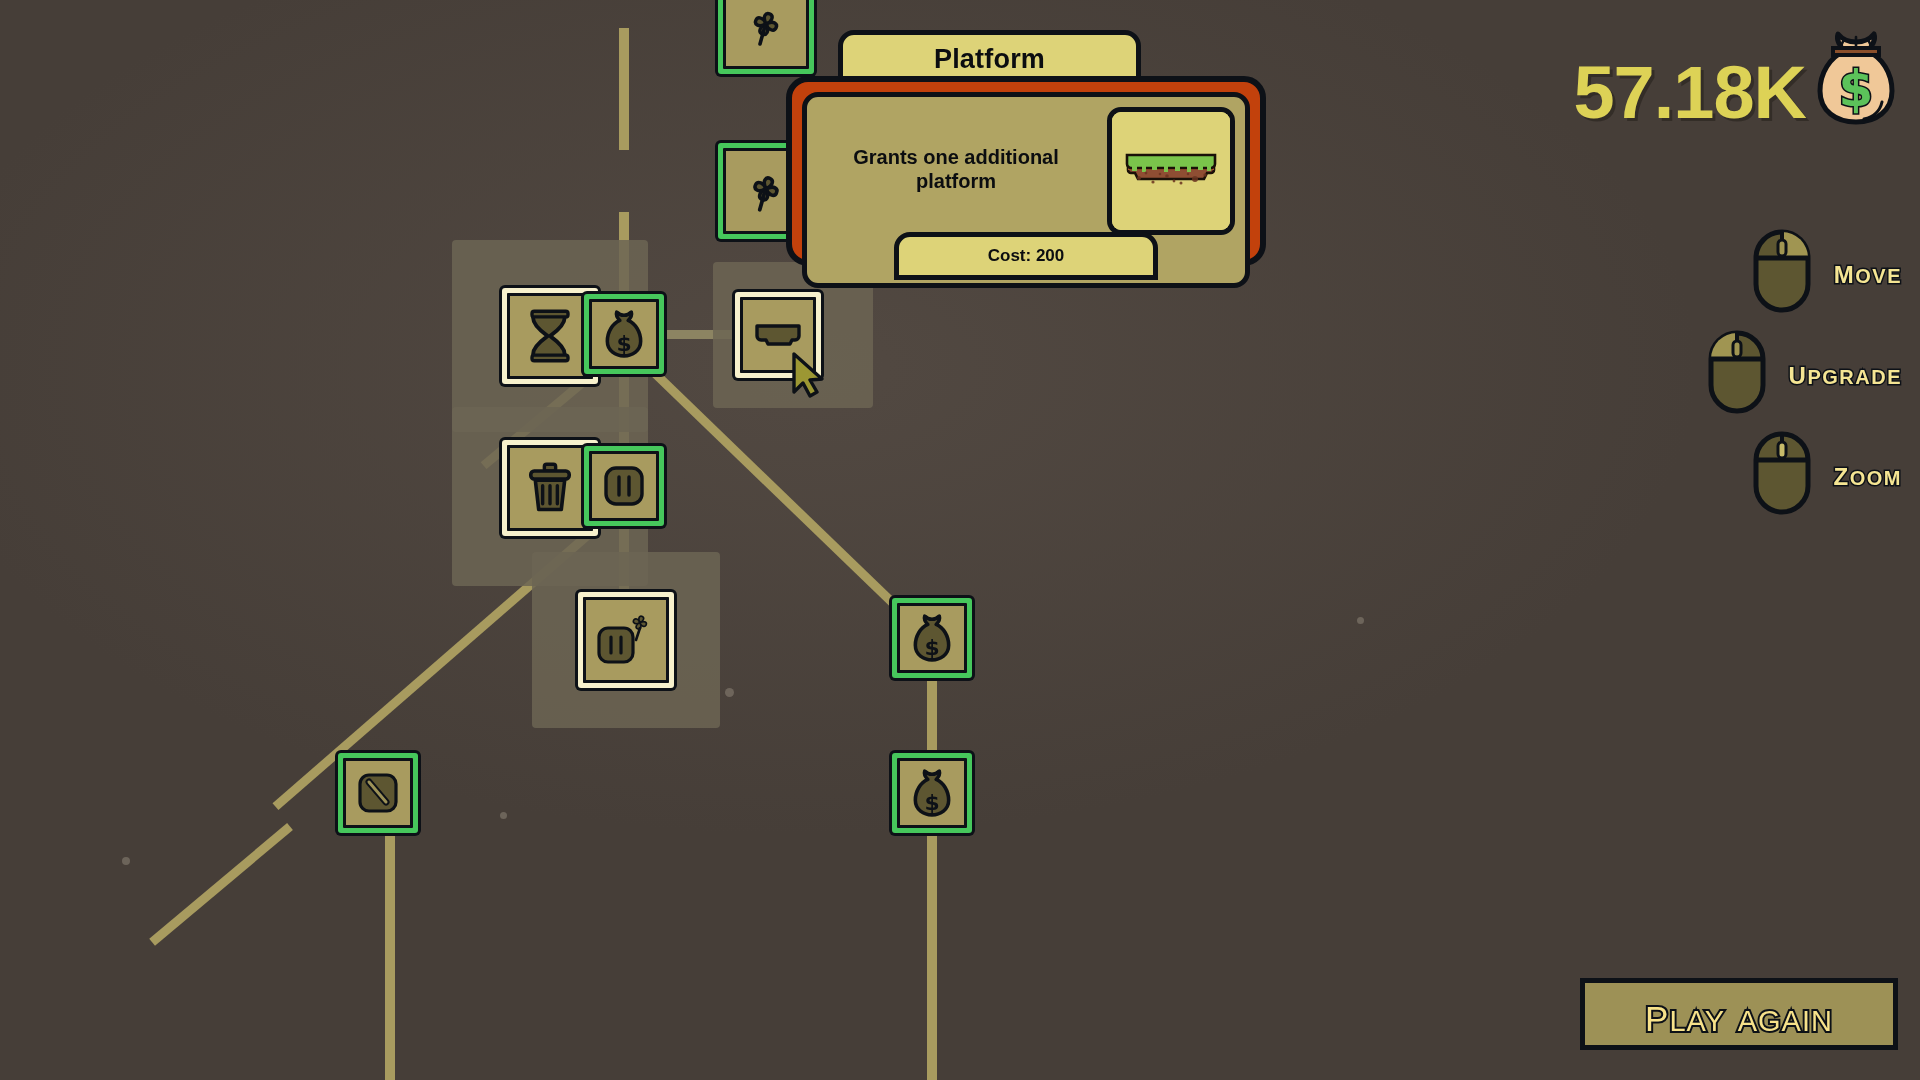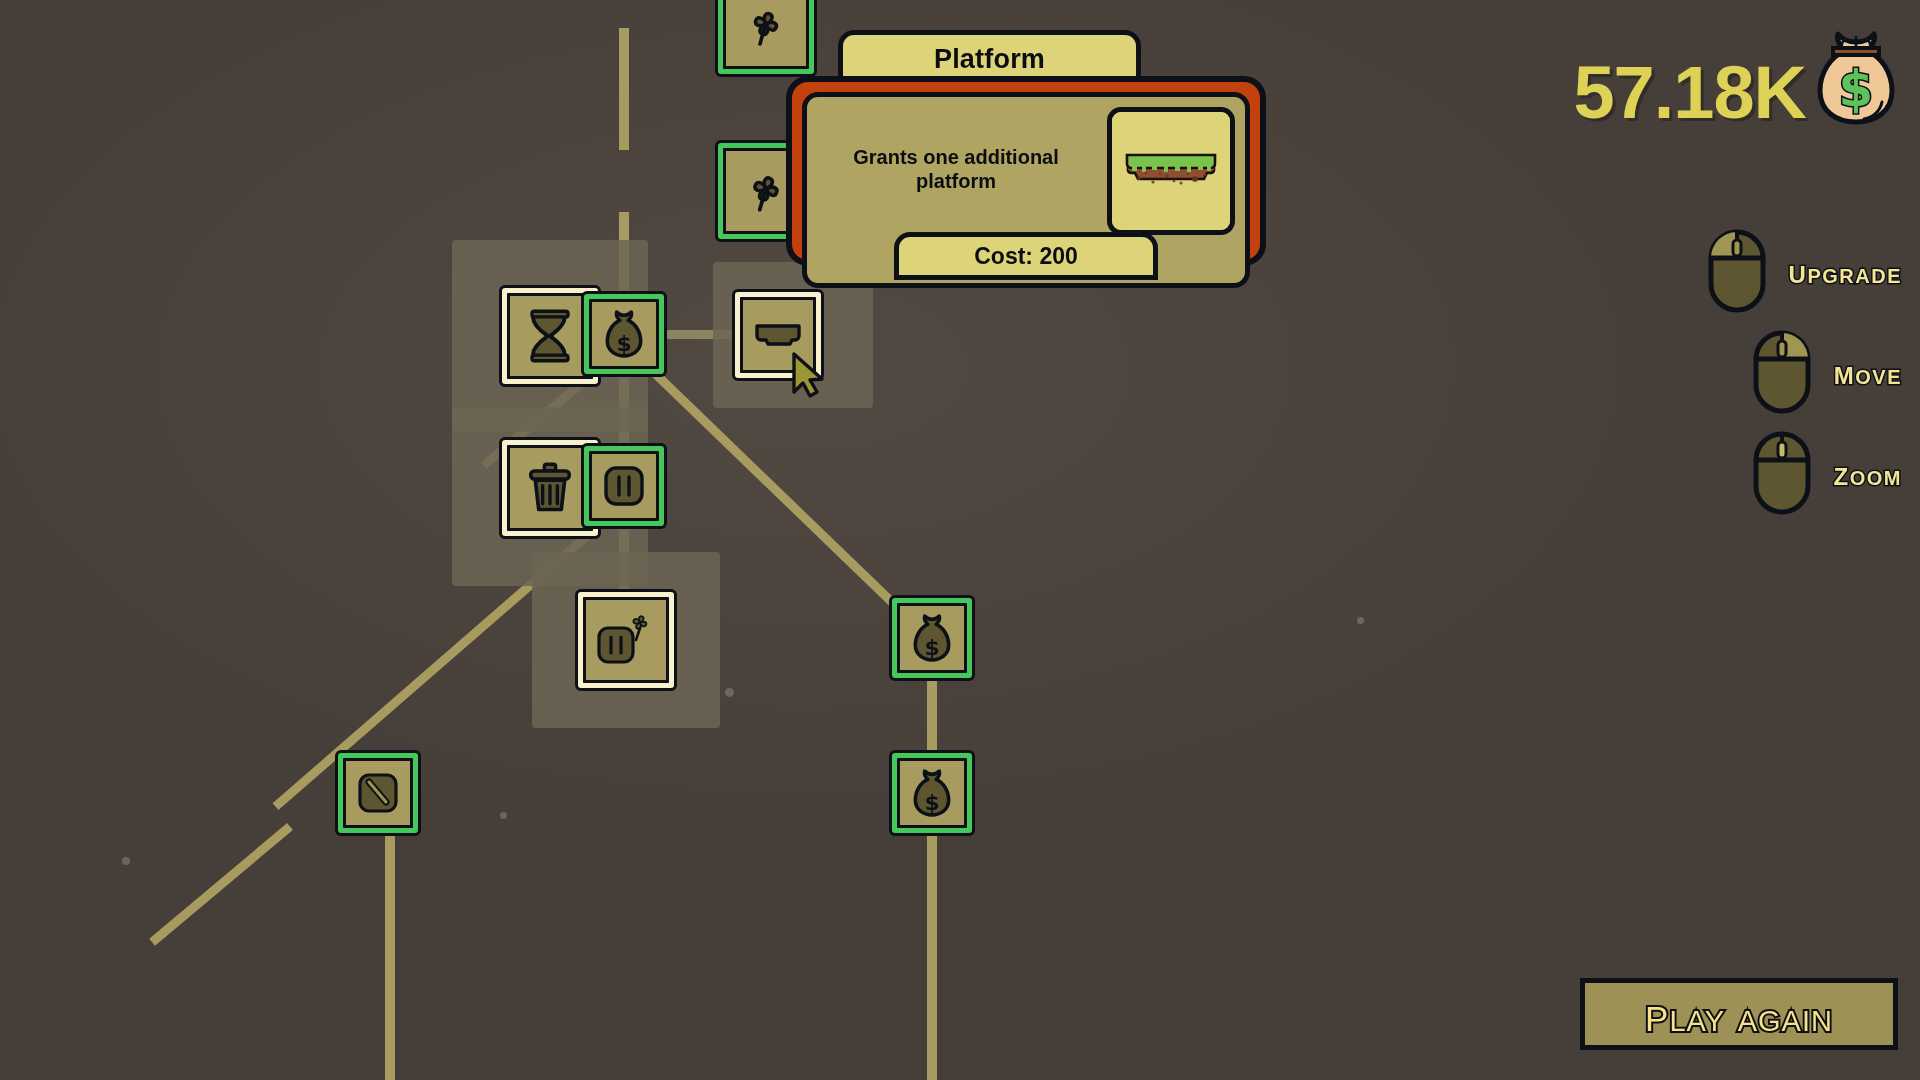--- a/index.html
+++ b/index.html
@@ -78,21 +78,21 @@
     width:128px; height:128px;
     background:#ddd378; border:5px solid #0d1117;
     border-radius:14px; overflow:hidden;
   }
   .tip-cost{
     position:absolute; left:102px; bottom:-20px;
     width:264px; height:48px;
     background:#ddd378; border:5px solid #0d1117;
     border-radius:16px 16px 0 0;
     display:flex; align-items:center; justify-content:center;
-    font-size:23px; font-weight:bold; color:#0b0d10;
+    font-size:17px; font-weight:bold; color:#0b0d10;
   }
 
   
   #money{ position:absolute; right:18px; top:26px; display:flex; align-items:flex-end; gap:4px; }
   #money .amt{
     font-size:74px; font-weight:bold; color:#ddd256;
     letter-spacing:-1px; line-height:1;
     text-shadow:3px 3px 0 rgba(28,24,20,.45);
   }
 
@@ -364,37 +364,37 @@
       <text x="46" y="80" font-size="50" font-weight="bold" text-anchor="middle" fill="#5cc25a" stroke="#0d1117" stroke-width="3" paint-order="stroke" font-family="DejaVu Sans, sans-serif">$</text>
       <path d="M72 76c-2 9-9 15-18 17" stroke="#0d1117" stroke-width="3" fill="none" stroke-linecap="round"></path>
     </svg>
   </div>
 
   <div id="legend">
 
     <div class="legrow">
       <svg width="60" height="86" viewBox="0 0 60 86">
         <rect x="4" y="4" width="52" height="78" rx="26" fill="#5d5631" stroke="#0d1117" stroke-width="5"></rect>
+        <path d="M56 30V30A26 26 0 0 0 30 4v26z" fill="#a09552" stroke="none"></path>
+        <path d="M4 30h52" stroke="#0d1117" stroke-width="5"></path>
+        <path d="M30 4v26" stroke="#0d1117" stroke-width="4"></path>
+        <rect x="26" y="12" width="8" height="16" rx="4" fill="#a09552" stroke="#0d1117" stroke-width="3"></rect>
+      </svg>
+      <span class="leglabel">Move</span>
+    </div>
+
+    <div class="legrow">
+      <svg width="60" height="86" viewBox="0 0 60 86">
+        <rect x="4" y="4" width="52" height="78" rx="26" fill="#5d5631" stroke="#0d1117" stroke-width="5"></rect>
         <path d="M4 30V30A26 26 0 0 1 30 4v26z" fill="#a09552" stroke="none"></path>
         <path d="M4 30h52" stroke="#0d1117" stroke-width="5"></path>
         <path d="M30 4v26" stroke="#0d1117" stroke-width="4"></path>
         <rect x="26" y="12" width="8" height="16" rx="4" fill="#a09552" stroke="#0d1117" stroke-width="3"></rect>
       </svg>
       <span class="leglabel">Upgrade</span>
-    </div>
-
-    <div class="legrow">
-      <svg width="60" height="86" viewBox="0 0 60 86">
-        <rect x="4" y="4" width="52" height="78" rx="26" fill="#5d5631" stroke="#0d1117" stroke-width="5"></rect>
-        <path d="M56 30V30A26 26 0 0 0 30 4v26z" fill="#a09552" stroke="none"></path>
-        <path d="M4 30h52" stroke="#0d1117" stroke-width="5"></path>
-        <path d="M30 4v26" stroke="#0d1117" stroke-width="4"></path>
-        <rect x="26" y="12" width="8" height="16" rx="4" fill="#a09552" stroke="#0d1117" stroke-width="3"></rect>
-      </svg>
-      <span class="leglabel">Move</span>
     </div>
 
     <div class="legrow">
       <svg width="60" height="86" viewBox="0 0 60 86">
         <rect x="4" y="4" width="52" height="78" rx="26" fill="#5d5631" stroke="#0d1117" stroke-width="5"></rect>
         <path d="M4 30h52" stroke="#0d1117" stroke-width="5"></path>
         <path d="M30 4v26" stroke="#0d1117" stroke-width="4"></path>
         <rect x="26" y="12" width="8" height="16" rx="4" fill="#c7bb6a" stroke="#0d1117" stroke-width="3"></rect>
       </svg>
       <span class="leglabel">Zoom</span>

